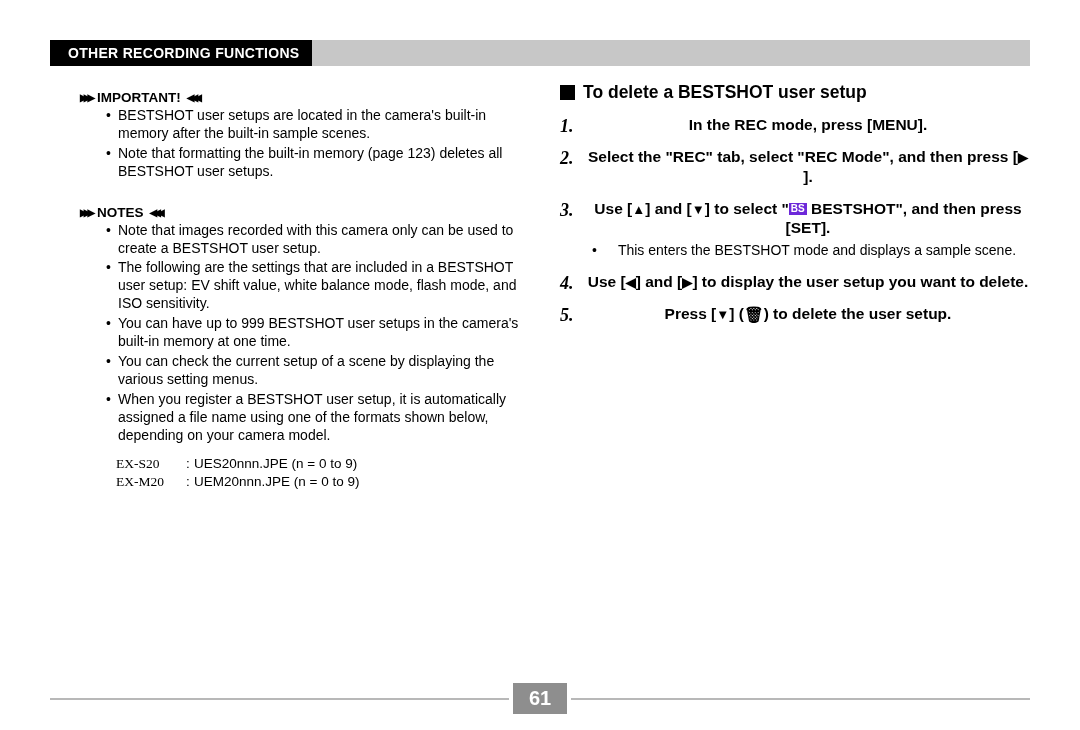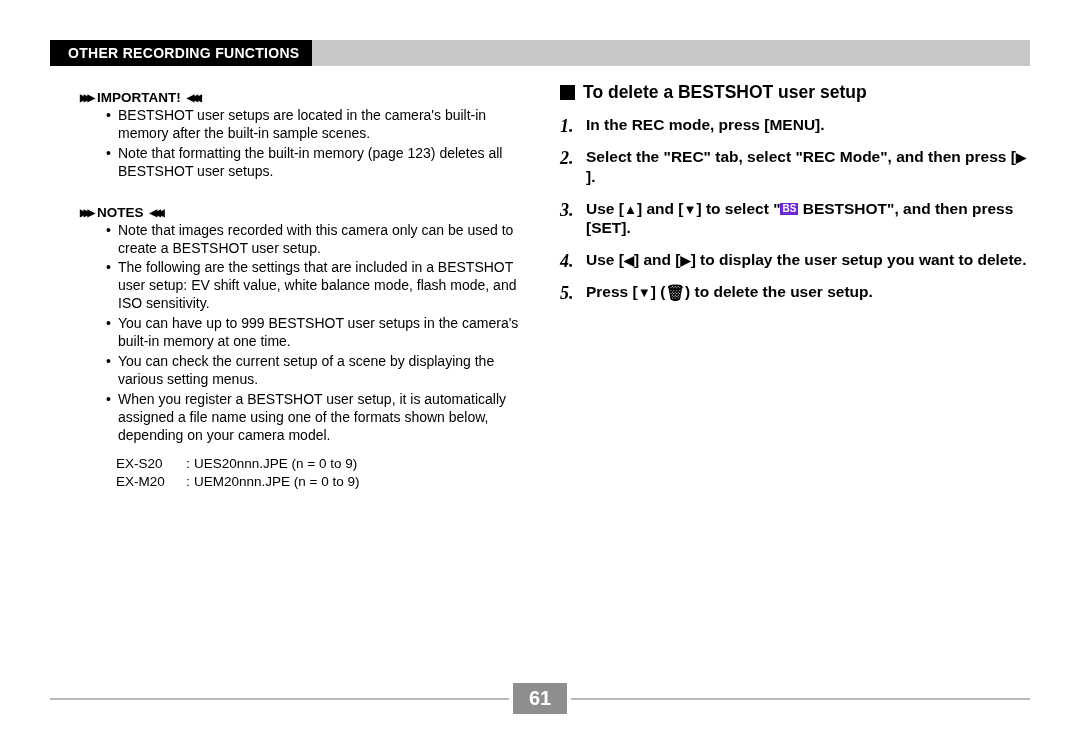--- a/index.html
+++ b/index.html
@@ -29,21 +29,21 @@
     height: 26px;
   }
   .columns {
     display: flex;
     gap: 40px;
     margin-top: 8px;
   }
   .col-left, .col-right {
     width: 470px;
   }
-  .col-right { padding-left: 0; }
+  .col-right { padding-left: 0; text-align: center; }
 
   .section-label {
     display: flex;
     align-items: center;
     gap: 6px;
     font-size: 13.5px;
     font-weight: bold;
     margin: 10px 0 2px 30px;
   }
   .section-label .arrows { letter-spacing: -4px; font-size: 10px; }
@@ -65,21 +65,21 @@
     left: 0;
     top: 0;
   }
   .formats {
     margin-left: 66px;
     margin-top: 10px;
     font-size: 13.5px;
     line-height: 1.35;
   }
   .formats .row { display: flex; }
-  .formats .model { width: 70px; }
+  .formats .model { width: 70px; font-family: Liberation Serif, serif; }
   .formats .colon { width: 8px; }
 
   .heading-right {
     display: flex;
     align-items: center;
     gap: 8px;
     font-size: 17.5px;
     font-weight: bold;
     margin-top: 2px;
     margin-bottom: 12px;
@@ -216,20 +216,23 @@
         <span class="num">1</span>
         <span>In the REC mode, press [MENU].</span>
       </li>
       <li>
         <span class="num">2</span>
         <span>Select the "REC" tab, select "REC Mode", and then press [</span><span class="tri">▶</span><span>].</span>
       </li>
       <li>
         <span class="num">3</span>
         <span>Use [</span><span class="tri">▲</span><span>] and [</span><span class="tri">▼</span><span>] to select "</span><span class="bs-icon">BS</span><span> BESTSHOT", and then press [SET].</span>
+        <ul class="sub">
+          <li>This enters the BESTSHOT mode and displays a sample scene.</li>
+        </ul>
       </li>
       <li>
         <span class="num">4</span>
         <span>Use [</span><span class="tri">◀</span><span>] and [</span><span class="tri">▶</span><span>] to display the user setup you want to delete.</span>
       </li>
       <li>
         <span class="num">5</span>
         <span>Press [</span><span class="tri">▼</span><span>] (</span><span class="trash">🗑</span><span>) to delete the user setup.</span>
       </li>
     </ol>

